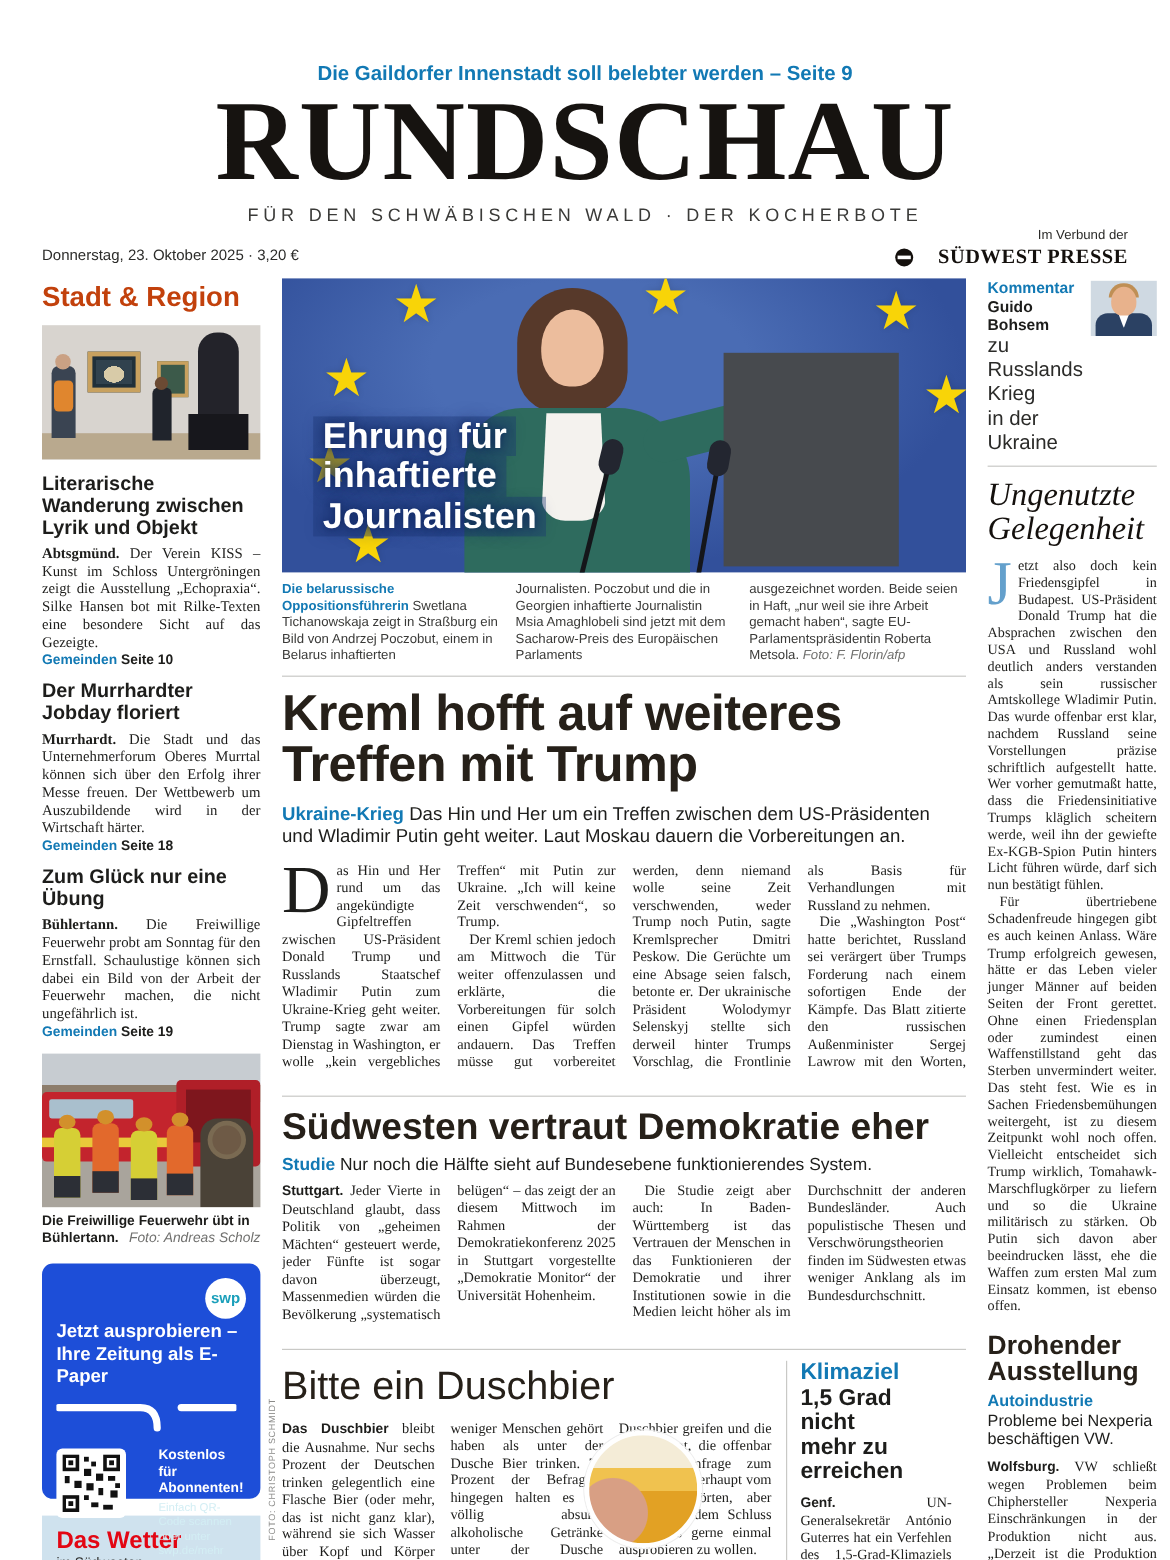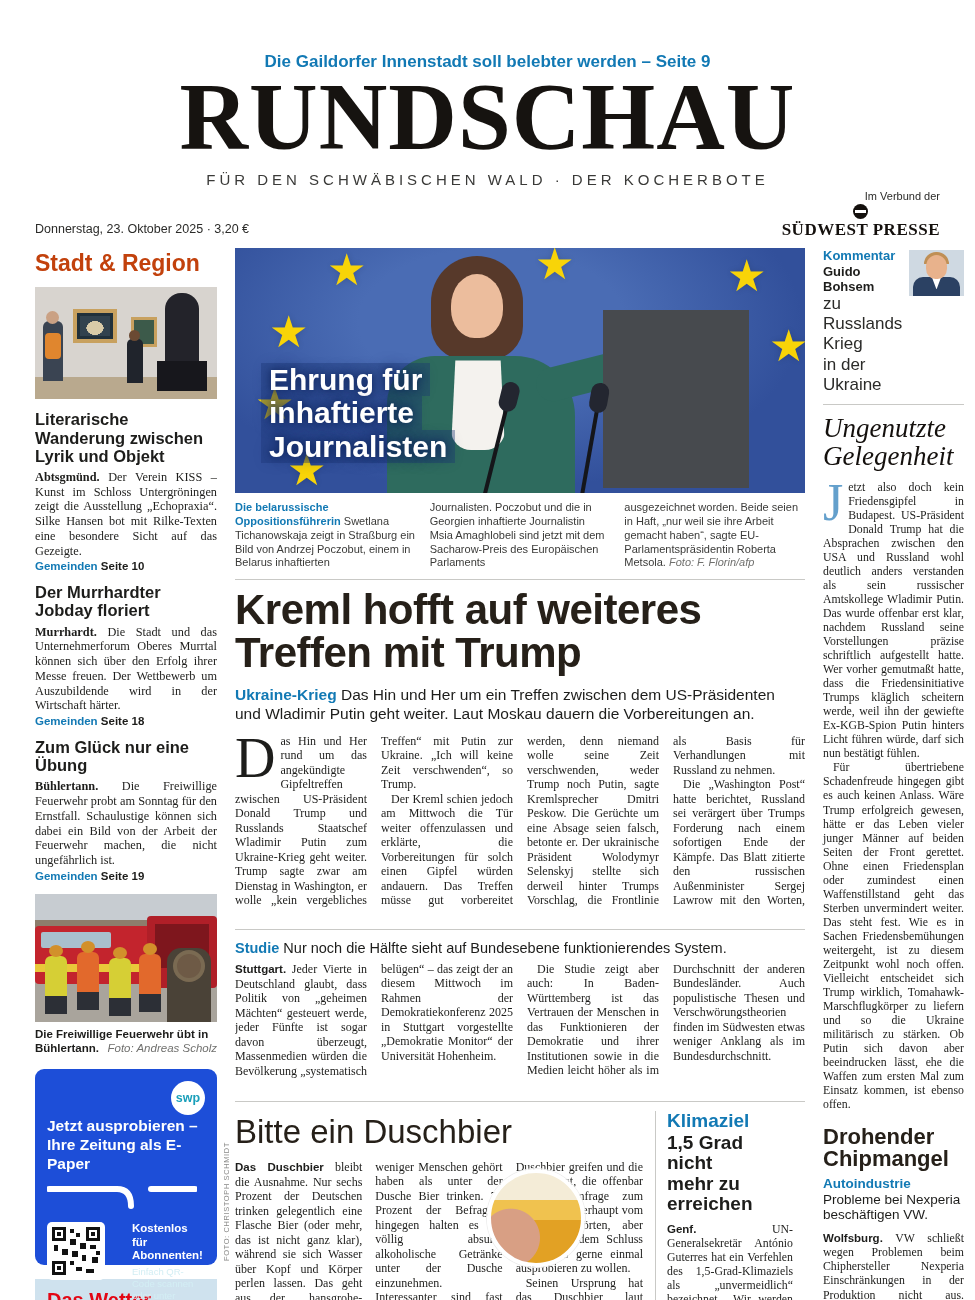--- a/index.html
+++ b/index.html
@@ -11,21 +11,21 @@
   }
   
   .teaser { padding-top:52px; text-align:center; font-weight:bold; font-size:17px; color:#1279b4; }
   .masthead { text-align:center; font-family:"Liberation Serif", serif; font-weight:bold;
               font-size:95px; line-height:.92; letter-spacing:1px; color:#161310; margin-top:2px; }
   .subtitle { text-align:center; font-size:15px; letter-spacing:4px; color:#3a3a38; margin-top:10px; }
   .dateline { display:flex; justify-content:space-between; align-items:flex-end; margin:2px 35px 0; }
   .dateline .date { font-size:12.5px; color:#2b2b29; padding-bottom:4px; }
   .verbund { text-align:right; }
   .verbund .iv { font-size:11px; color:#2b2b29; }
-  .presslogo { display:flex; align-items:center; gap:1px; justify-content:flex-end; margin-top:2px;flex-direction:column; }
+  .presslogo { display:flex; align-items:center; gap:21px; justify-content:flex-end; margin-top:2px; }
   .presslogo .pdot { width:15px; height:15px; border-radius:50%; background:#14100d; position:relative; }
   .presslogo .pdot::after { content:""; position:absolute; left:2px; right:2px; top:6px; height:3px; background:#fff; }
   .presslogo .pname { font-family:"Liberation Serif", serif; font-weight:bold; font-size:17px; letter-spacing:.5px; color:#14100d; }
   
   .content { display:flex; margin:8px 35px 0; align-items:stretch; }
   .vsep { width:1px; background:#c9c9c6; margin:0 9px; }
   .colL { width:182px; flex:none; }
   .colM { width:570px; flex:none; }
   .colR { width:141px; flex:none; }
   .rule { border-top:1px solid #c9c9c6; margin:9px 0; }
@@ -313,20 +313,21 @@
           <p><span class="dc">D</span><span>as Hin und Her rund um das angekündigte Gipfeltreffen zwischen US-Präsident Donald Trump und Russlands Staatschef Wladimir Putin zum Ukraine-Krieg geht weiter. Trump sagte zwar am Dienstag in Washington, er wolle „kein vergebliches Treffen“ mit Putin zur Ukraine. „Ich will keine Zeit verschwenden“, so Trump.</span></p>
           <p class="ind">Der Kreml schien jedoch am Mittwoch die Tür weiter offenzulassen und erklärte, die Vorbereitungen für solch einen Gipfel würden andauern. Das Treffen müsse gut vorbereitet werden, denn niemand wolle seine Zeit verschwenden, weder Trump noch Putin, sagte Kremlsprecher Dmitri Peskow. Die Gerüchte um eine Absage seien falsch, betonte er. Der ukrainische Präsident Wolodymyr Selenskyj stellte sich derweil hinter Trumps Vorschlag, die Frontlinie als Basis für Verhandlungen mit Russland zu nehmen.</p>
           <p class="ind">Die „Washington Post“ hatte berichtet, Russland sei verärgert über Trumps Forderung nach einem sofortigen Ende der Kämpfe. Das Blatt zitierte den russischen Außenminister Sergej Lawrow mit den Worten, die von Trump geforderte Waffenruhe stehe im Widerspruch zu den Vereinbarungen zwischen Putin und Trump bei ihrem letzten Gipfeltreffen in Alaska. Damals habe Trump seinen Druck auf Putin aufgegeben, die Kämpfe vor Friedensverhandlungen mit der Ukraine einzustellen, habe Lawrow argumentiert.</p>
 
         </div>
       </article>
 
       <div class="rule"></div>
 
       <article>
+        <h2 class="sub">Südwesten vertraut Demokratie eher</h2>
         <div class="lede lede2"><span class="kick">Studie</span><span> Nur noch die Hälfte sieht auf Bundesebene funktionierendes System.</span></div>
         <div class="bodyD jtext">
           <p><span class="slead">Stuttgart.</span><span> Jeder Vierte in Deutschland glaubt, dass Politik von „geheimen Mächten“ gesteuert werde, jeder Fünfte ist sogar davon überzeugt, Massenmedien würden die Bevölkerung „systematisch belügen“ – das zeigt der an diesem Mittwoch im Rahmen der Demokratiekonferenz 2025 in Stuttgart vorgestellte „Demokratie Monitor“ der Universität Hohenheim.</span></p>
           <p class="ind">Die Studie zeigt aber auch: In Baden-Württemberg ist das Vertrauen der Menschen in das Funktionieren der Demokratie und ihrer Institutionen sowie in die Medien leicht höher als im Durchschnitt der anderen Bundesländer. Auch populistische Thesen und Verschwörungstheorien finden im Südwesten etwas weniger Anklang als im Bundesdurchschnitt.</p>
 
         </div>
       </article>
 
       <div class="rule"></div>
 
@@ -364,21 +365,21 @@
           </span>
       </div>
       <div class="rule"></div>
       <div class="komtitle"><span>Ungenutzte</span><br><span>Gelegenheit</span></div>
       <div class="rbody jtext">
         <p><span class="dcJ">J</span><span>etzt also doch kein Friedensgipfel in Budapest. US-Präsident Donald Trump hat die Absprachen zwischen den USA und Russland wohl deutlich anders verstanden als sein russischer Amtskollege Wladimir Putin. Das wurde offenbar erst klar, nachdem Russland seine Vorstellungen präzise schriftlich aufgestellt hatte. Wer vorher gemutmaßt hatte, dass die Friedensinitiative Trumps kläglich scheitern werde, weil ihn der gewiefte Ex-KGB-Spion Putin hinters Licht führen würde, darf sich nun bestätigt fühlen.</span></p>
         <p class="ind">Für übertriebene Schadenfreude hingegen gibt es auch keinen Anlass. Wäre Trump erfolgreich gewesen, hätte er das Leben vieler junger Männer auf beiden Seiten der Front gerettet. Ohne einen Friedensplan oder zumindest einen Waffenstillstand geht das Sterben unvermindert weiter. Das steht fest. Wie es in Sachen Friedensbemühungen weitergeht, ist zu diesem Zeitpunkt wohl noch offen. Vielleicht entscheidet sich Trump wirklich, Tomahawk-Marschflugkörper zu liefern und so die Ukraine militärisch zu stärken. Ob Putin sich davon aber beeindrucken lässt, ehe die Waffen zum ersten Mal zum Einsatz kommen, ist ebenso offen.</p>
       </div>
 
       <div class="chip">
-        <h3><span>Drohender</span><br><span>Chipmangel</span></h3>
+        <h3><span>Drohender</span><br><span>Ausstellung</span></h3>
         <div class="ck"><span class="kick">Autoindustrie</span><span> Probleme bei Nexperia beschäftigen VW.</span></div>
         <div class="rbody jtext">
           <p><span class="slead">Wolfsburg.</span><span> VW schließt wegen Problemen beim Chiphersteller Nexperia Einschränkungen in der Produktion nicht aus. „Derzeit ist die Produktion unbeeinträchtigt. Vor dem Hintergrund der dynamischen Lage können Auswirkungen auf die Produktion kurzfristig jedoch nicht ausgeschlossen werden“, teilte der Konzern intern mit. Ein Sprecher bestätigte das auf Anfrage. Bei Nexperia gibt es Lieferprobleme, weil die niederländische Regierung die Kontrolle über die bisher von einem chinesischen Konzern geführten Firma übernommen hatte.</span> </p>
         </div>
       </div>
 
     </aside>
 
   </div>
 </div>

